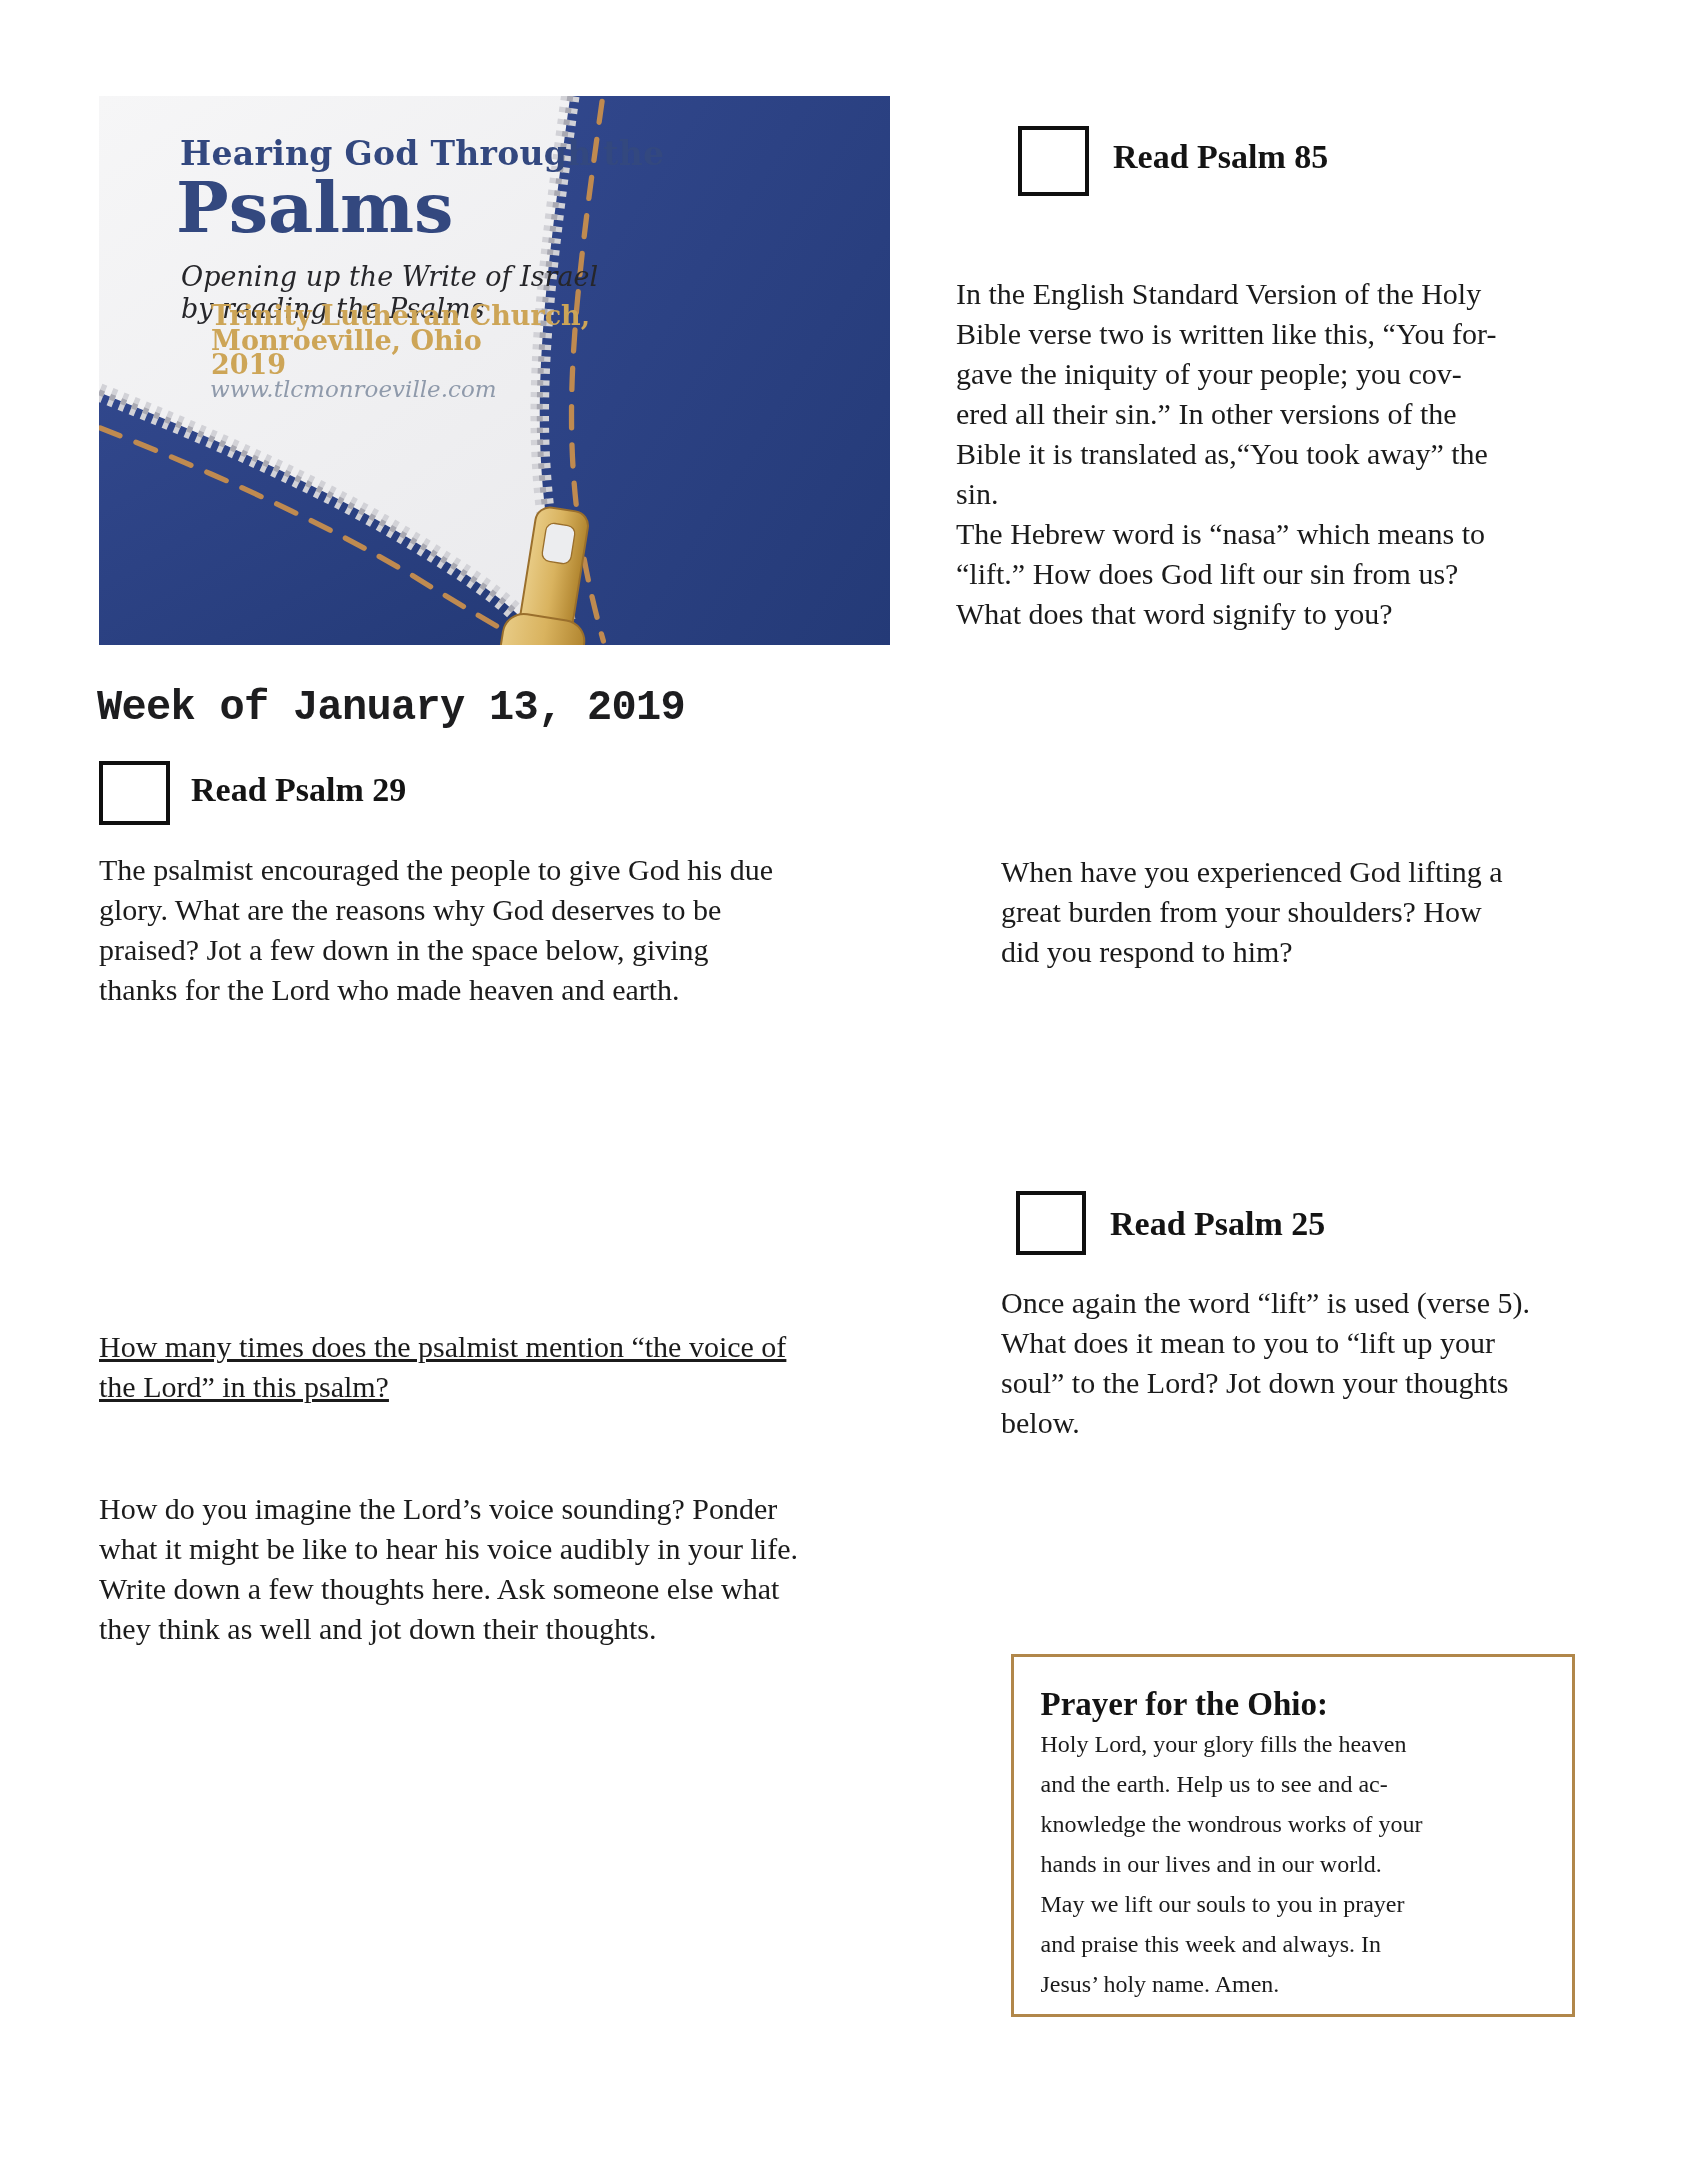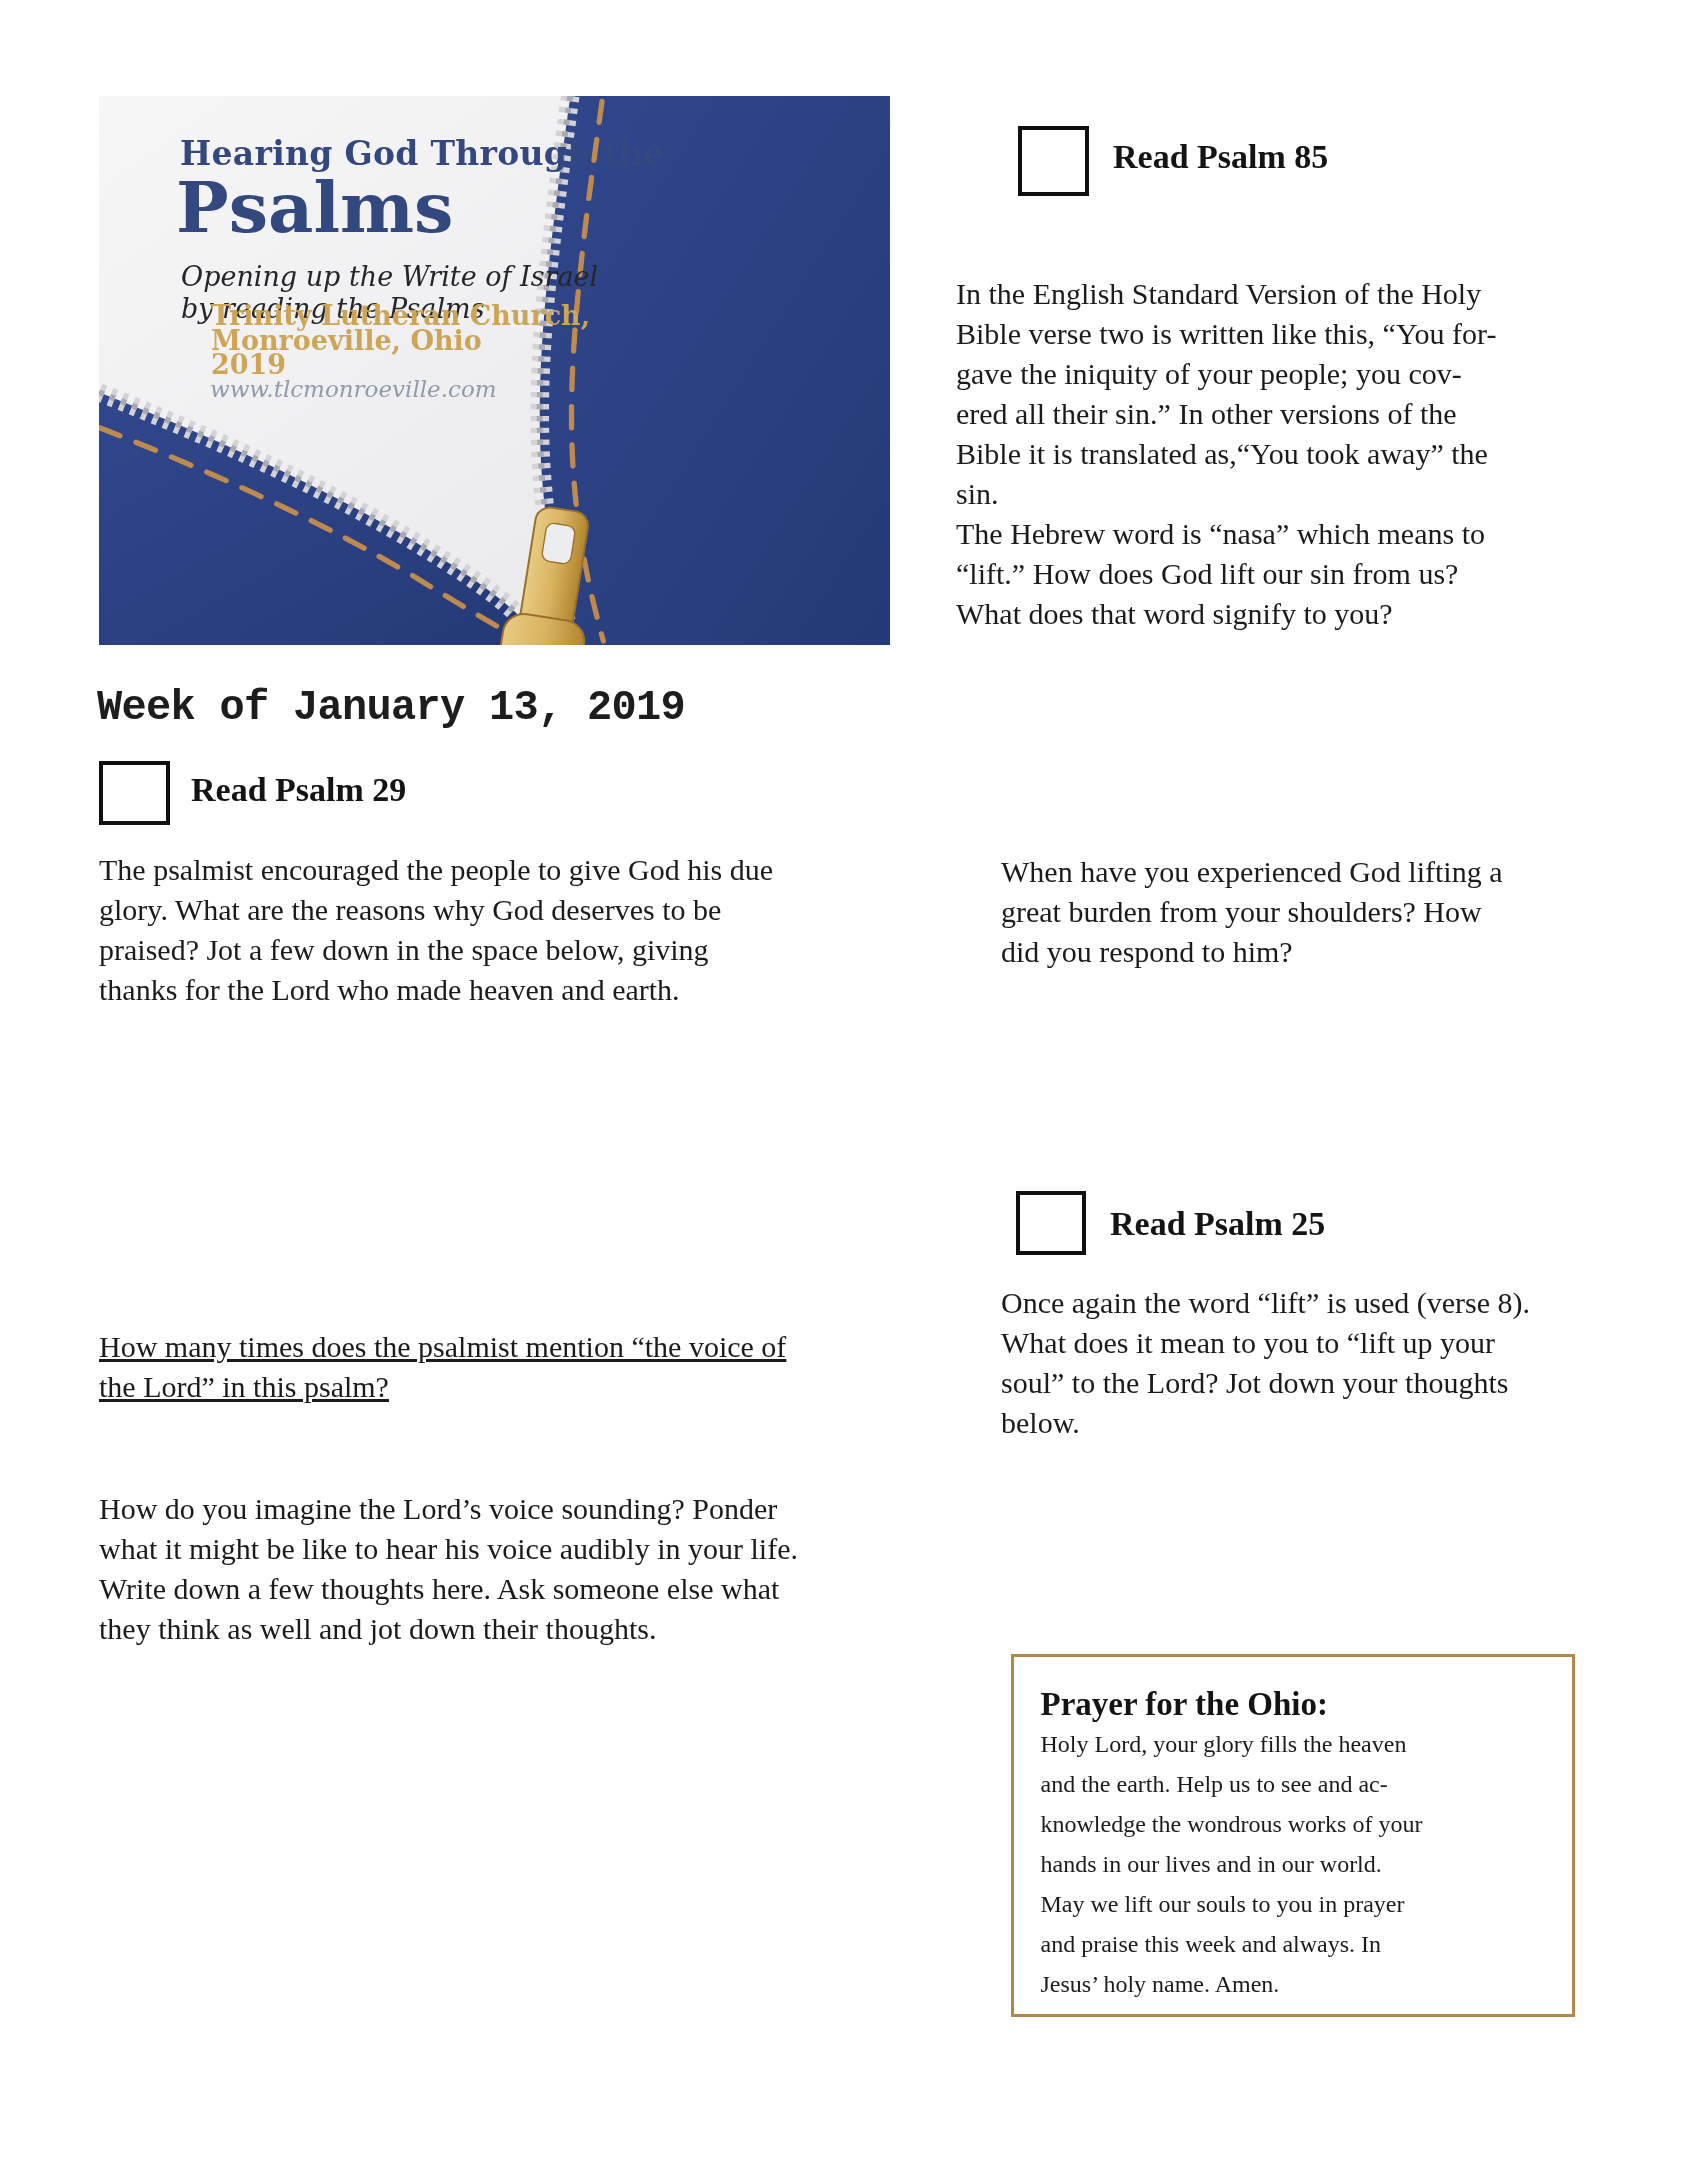--- a/index.html
+++ b/index.html
@@ -111,21 +111,21 @@
 glory. What are the reasons why God deserves to be
 praised? Jot a few down in the space below, giving
 thanks for the Lord who made heaven and earth.</div>
 
   <div class="body pre" style="left:1001px;top:852px;">When have you experienced God lifting a
 great burden from your shoulders? How
 did you respond to him?</div>
 
   <div class="checkbox" style="left:1016px;top:1191px;width:70px;height:64px;"></div>
   <div class="h-serif" style="left:1110px;top:1207px;">Read Psalm 25</div>
-  <div class="body pre" style="left:1001px;top:1283px;">Once again the word “lift” is used (verse 8).
+  <div class="body pre" style="left:1001px;top:1283px;">Once again the word “lift” is used (verse 5).
 What does it mean to you to “lift up your
 soul” to the Lord? Jot down your thoughts
 below.</div>
 
   <div class="body pre" style="left:99px;top:1327px;text-decoration:underline;">How many times does the psalmist mention “the voice of
 the Lord” in this psalm?</div>
   <div class="body pre" style="left:99px;top:1489px;">How do you imagine the Lord’s voice sounding? Ponder
 what it might be like to hear his voice audibly in your life.
 Write down a few thoughts here. Ask someone else what
 they think as well and jot down their thoughts.</div>

